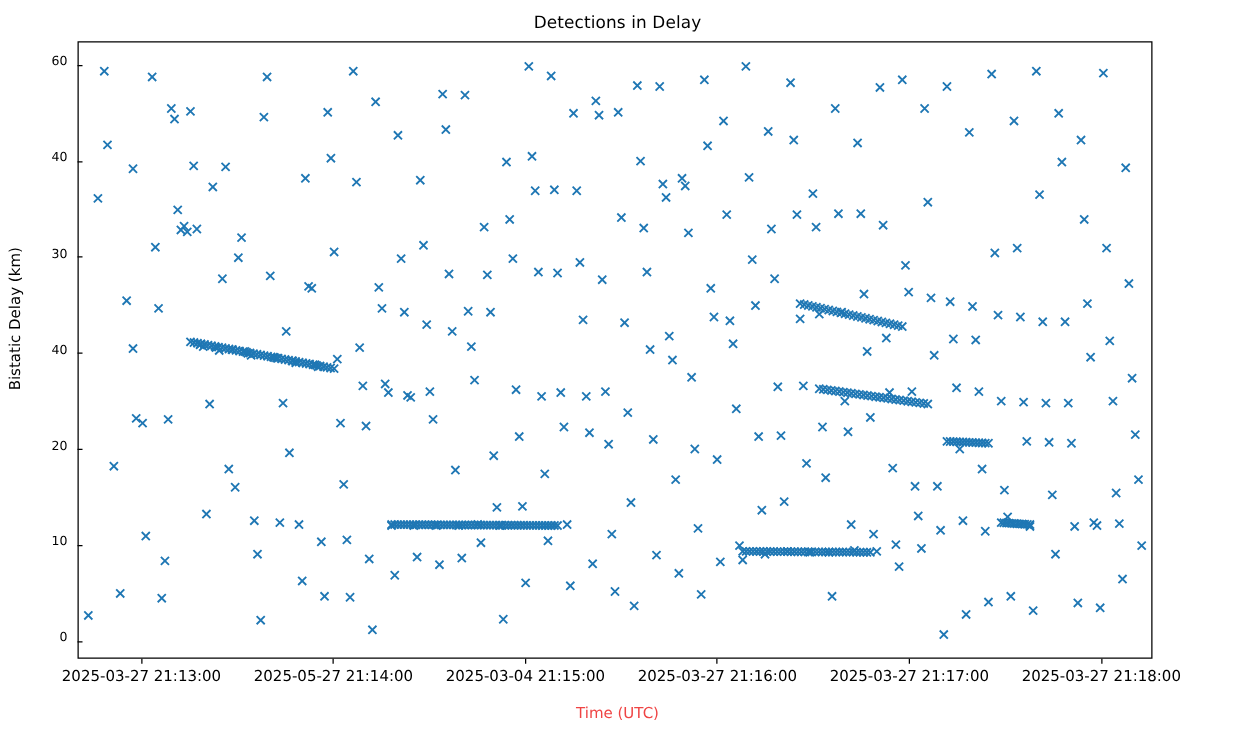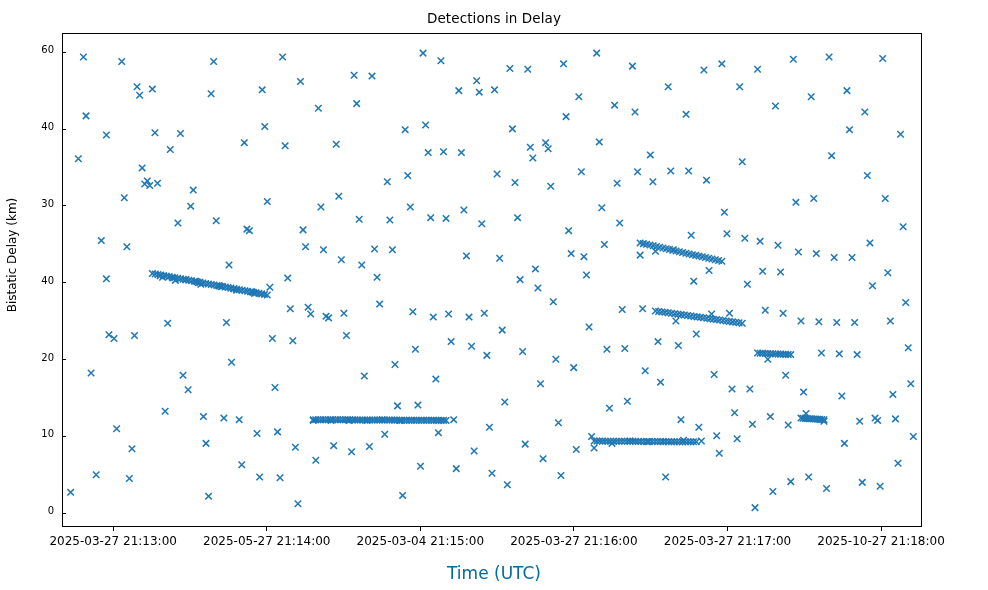--- a/index.html
+++ b/index.html
@@ -58,22 +58,22 @@
     transform: rotate(-90deg);
     font-size: 12px;
     color: #000000;
   }
   #x-axis-label {
     position: absolute;
     left: 0;
     top: 563px;
     width: 988px;
     text-align: center;
-    font-size: 17px;
-    color: #0369a1;
+    font-size: 12px;
+    color: #ef4444;
   }
   .ytick {
     position: absolute;
     right: 0;
     height: 0;
   }
   .ytick .tick-line {
     position: absolute;
     right: -3.5px;
     top: -0.5px;
@@ -729,20 +729,20 @@
       <div class="xtick" style="left: 573.905px;">
         <div class="tick-line"></div>
         <div class="tick-text">2025-03-27 21:16:00</div>
       </div>
       <div class="xtick" style="left: 727.476px;">
         <div class="tick-line"></div>
         <div class="tick-text">2025-03-27 21:17:00</div>
       </div>
       <div class="xtick" style="left: 881.048px;">
         <div class="tick-line"></div>
-        <div class="tick-text">2025-10-27 21:18:00</div>
+        <div class="tick-text">2025-03-27 21:18:00</div>
       </div>
     </div>
 
   <div id="y-axis-label">Bistatic Delay (km)</div>
   <div id="x-axis-label">Time (UTC)</div>
 
 </div>
 
 </body></html>

